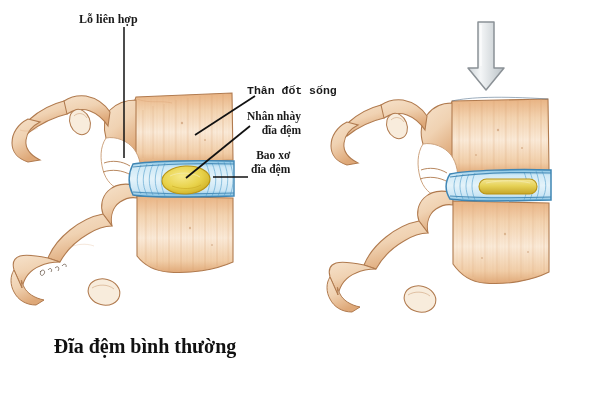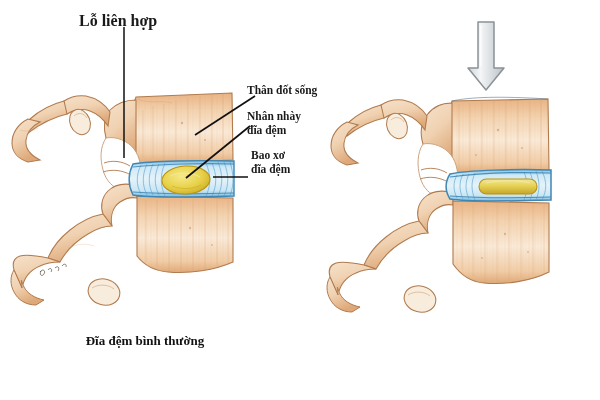--- a/index.html
+++ b/index.html
@@ -24,32 +24,32 @@
   }
   .label {
     position: absolute;
     font-family: "Liberation Serif", "DejaVu Serif", serif;
     font-weight: bold;
     color: #1a1a1a;
     white-space: nowrap;
     line-height: 1.18;
   }
   .label-sm { font-size: 11.5px; }
-  .label-top { font-size: 16px; }
+  .label-top { font-size: 12px; }
   .caption {
     position: absolute;
     font-family: "Liberation Serif", "DejaVu Serif", serif;
     font-weight: bold;
-    font-size: 13px;
+    font-size: 20px;
     color: #111111;
     text-align: center;
     line-height: 1.3;
     white-space: nowrap;
   }
-  .lbl-right { text-align: left; }
+  .lbl-right { text-align: right; }
 </style>
 </head>
 <body>
 
 <div id="root">
 
   <svg class="figure-svg" viewBox="0 0 600 400">
     <defs>
       <linearGradient id="boneGradV" x1="0" y1="0" x2="0" y2="1">
         <stop offset="0%" stop-color="#e9b383"></stop>
@@ -251,21 +251,21 @@
     <g stroke="#111111" fill="none">
       <line x1="124" y1="27" x2="124" y2="158" stroke-width="1.5"></line>
       <line x1="255" y1="96" x2="195" y2="135" stroke-width="1.7"></line>
       <line x1="250" y1="126" x2="186" y2="178" stroke-width="1.7"></line>
       <line x1="248" y1="177" x2="213" y2="177" stroke-width="1.7"></line>
     </g>
   </svg>
 
   <div class="label label-top" style="left:79px; top:12px;">Lỗ liên hợp</div>
 
-  <div class="label label-sm" style="left:247px; top:84px;">Thân đốt sống</div>
+  <div class="label label-sm" style="left:247px; top:84px;font-family:Liberation Mono, monospace;">Thân đốt sống</div>
 
   <div class="label label-sm lbl-right" style="left:247px; top:110px;">
     <div>Nhân nhày</div>
     <div>đĩa đệm</div>
   </div>
 
   <div class="label label-sm lbl-right" style="left:251px; top:149px;">
     <div>Bao xơ</div>
     <div>đĩa đệm</div>
   </div>

